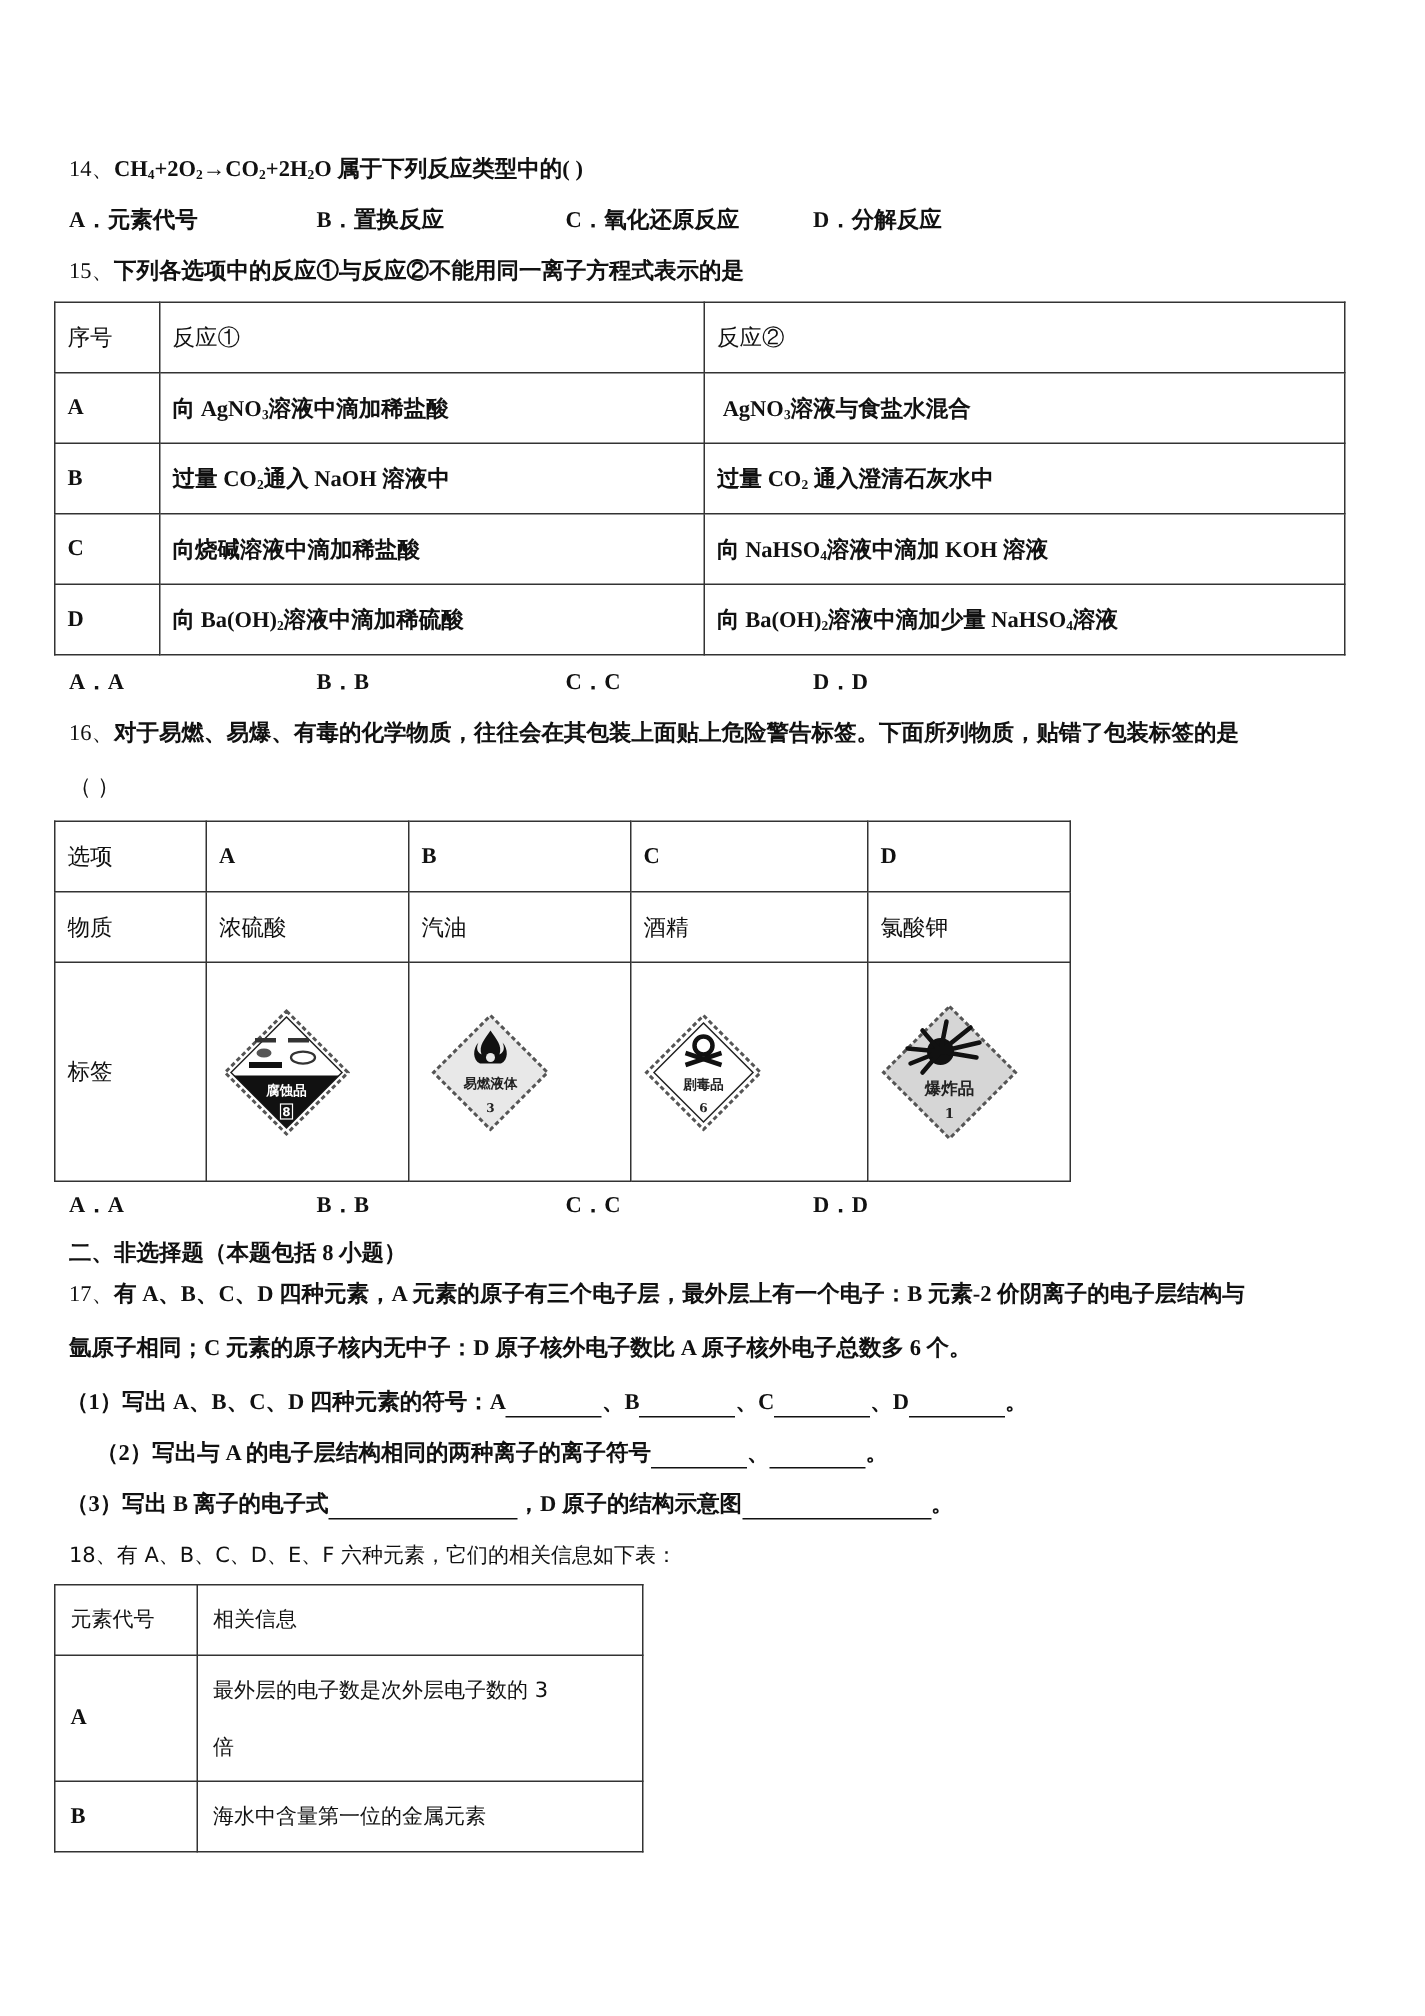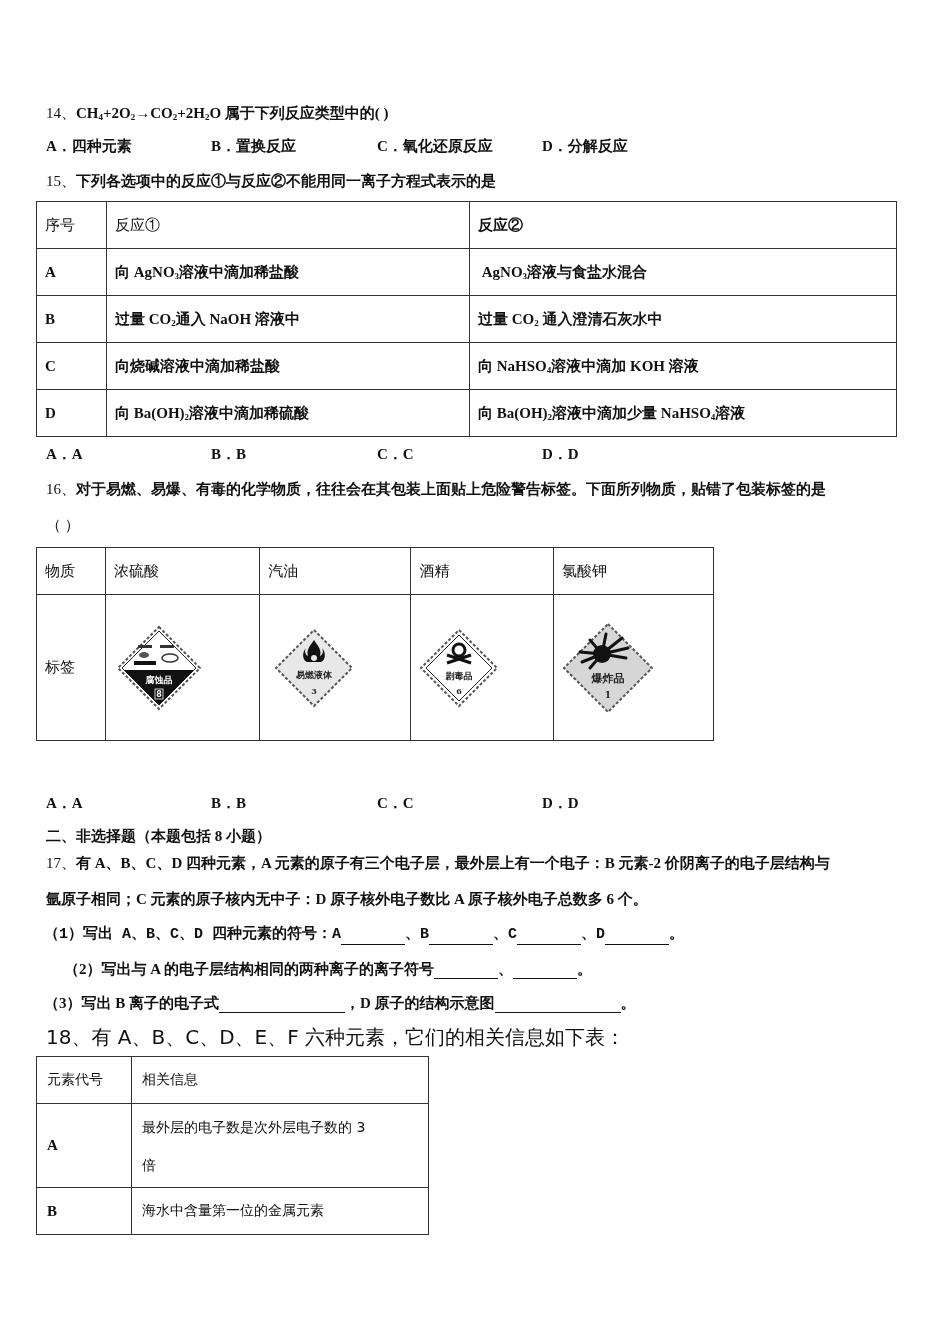--- a/index.html
+++ b/index.html
@@ -21,36 +21,36 @@
   .blank { display: inline-block; border-bottom: 1px solid #111; height: 15px; vertical-align: bottom; }
 </style>
 </head>
 <body>
 
 <div class="line" style="top:103px;text-align:right;">
   <span class="qnum">14、</span><span><span>CH</span><sub>4</sub><span>+2O</span><sub>2</sub><span>→CO</span><sub>2</sub><span>+2H</span><sub>2</sub><span>O</span></span>
   <span>属于下列反应类型中的(    )</span>
 </div>
 <div class="opts" style="top:137px;">
-  <span style="left:0;">A．四种元素</span>
+  <span style="left:0;">A．元素代号</span>
   <span style="left:165px;">B．置换反应</span>
   <span style="left:331px;">C．氧化还原反应</span>
   <span style="left:496px;">D．分解反应</span>
 </div>
 
 <div class="line" style="top:171px;">
   <span class="qnum">15、</span><span>下列各选项中的反应①与反应②不能用同一离子方程式表示的是</span>
 </div>
 
 <table class="t1" style="left:36px; top:201px; width:861px;padding-left:40px;">
   <tbody>
       <tr>
     <td style="width:53px; font-weight:normal;">序号</td>
     <td style="width:346px; font-weight:normal;">反应①</td>
-    <td style="font-weight:bold;">反应②</td>
+    <td style="font-weight:normal;">反应②</td>
   </tr>
   <tr>
     <td>A</td>
     <td><span>向 AgNO</span><sub>3</sub><span>溶液中滴加稀盐酸</span></td>
     <td>&nbsp;<span>AgNO</span><sub>3</sub><span>溶液与食盐水混合</span></td>
   </tr>
   <tr>
     <td>B</td>
     <td><span>过量 CO</span><sub>2</sub><span>通入 NaOH 溶液中</span></td>
     <td><span>过量 CO</span><sub>2</sub><span> 通入澄清石灰水中</span></td>
@@ -75,20 +75,27 @@
   <span style="left:496px;">D．D</span>
 </div>
 
 <div class="line" style="top:479px;">
   <span class="qnum">16、</span><span>对于易燃、易爆、有毒的化学物质，往往会在其包装上面贴上危险警告标签。下面所列物质，贴错了包装标签的是</span>
 </div>
 <div class="line" style="top:515px; font-weight:normal;">（    ）</div>
 
 <table class="t2" style="left:36px; top:547px; width:678px;">
   <tbody>
+      <tr>
+    <td class="h" style="width:84px; font-weight:normal;">选项</td>
+    <td class="h" style="width:118px;">A</td>
+    <td class="h" style="width:131px;">B</td>
+    <td class="h" style="width:141px;">C</td>
+    <td class="h">D</td>
+  </tr>
   <tr>
     <td class="h" style="font-weight:normal;">物质</td>
     <td class="h" style="font-weight:normal;">浓硫酸</td>
     <td class="h" style="font-weight:normal;">汽油</td>
     <td class="h" style="font-weight:normal;">酒精</td>
     <td class="h" style="font-weight:normal;">氯酸钾</td>
   </tr>
   <tr>
     <td class="img" style="font-weight:normal;">标签</td>
 
@@ -150,33 +157,33 @@
   <span style="left:496px;">D．D</span>
 </div>
 
 <div class="line" style="top:826px;">二、非选择题（本题包括 8 小题）</div>
 
 <div class="line" style="top:853px;">
   <span class="qnum">17、</span><span>有 A、B、C、D 四种元素，A 元素的原子有三个电子层，最外层上有一个电子：B 元素-2 价阴离子的电子层结构与</span>
 </div>
 <div class="line" style="top:889px;">氩原子相同；C 元素的原子核内无中子：D 原子核外电子数比 A 原子核外电子总数多 6 个。</div>
 
-<div class="line" style="top:925px; left:44px;font-family:Liberation Mono, monospace;">
+<div class="line" style="top:925px; left:44px;">
   <span>（1）写出 A、B、C、D 四种元素的符号：</span><span>A</span><span class="blank" style="width:64px;"></span><span>、B</span><span class="blank" style="width:64px;"></span><span>、C</span><span class="blank" style="width:64px;"></span><span>、D</span><span class="blank" style="width:64px;"></span><span>。</span>
 </div>
 
 <div class="line" style="top:959px; left:44px;margin-left:20px;">
   <span>（2）写出与 A 的电子层结构相同的两种离子的离子符号</span><span class="blank" style="width:64px;"></span><span>、</span><span class="blank" style="width:64px;"></span><span>。</span>
 </div>
 
 <div class="line" style="top:993px; left:44px;text-align:center;">
   <span>（3）写出 B 离子的电子式</span><span class="blank" style="width:126px;"></span><span>，D 原子的结构示意图</span><span class="blank" style="width:126px;"></span><span>。</span>
 </div>
 
-<div class="line" style="top:1027px; font-family:'DejaVu Sans', sans-serif; font-weight:normal; font-size:20px;">
+<div class="line" style="top:1027px; font-family:'DejaVu Sans', sans-serif; font-weight:normal; font-size:14px;">
   <span>18、</span><span>有 A、B、C、D、E、F 六种元素，它们的相关信息如下表：</span>
 </div>
 
 <table class="t3" style="left:36px; top:1056px; width:393px;">
   <tbody>
       <tr>
     <td style="width:74px; height:46px;">元素代号</td>
     <td style="height:46px;">相关信息</td>
   </tr>
   <tr>

